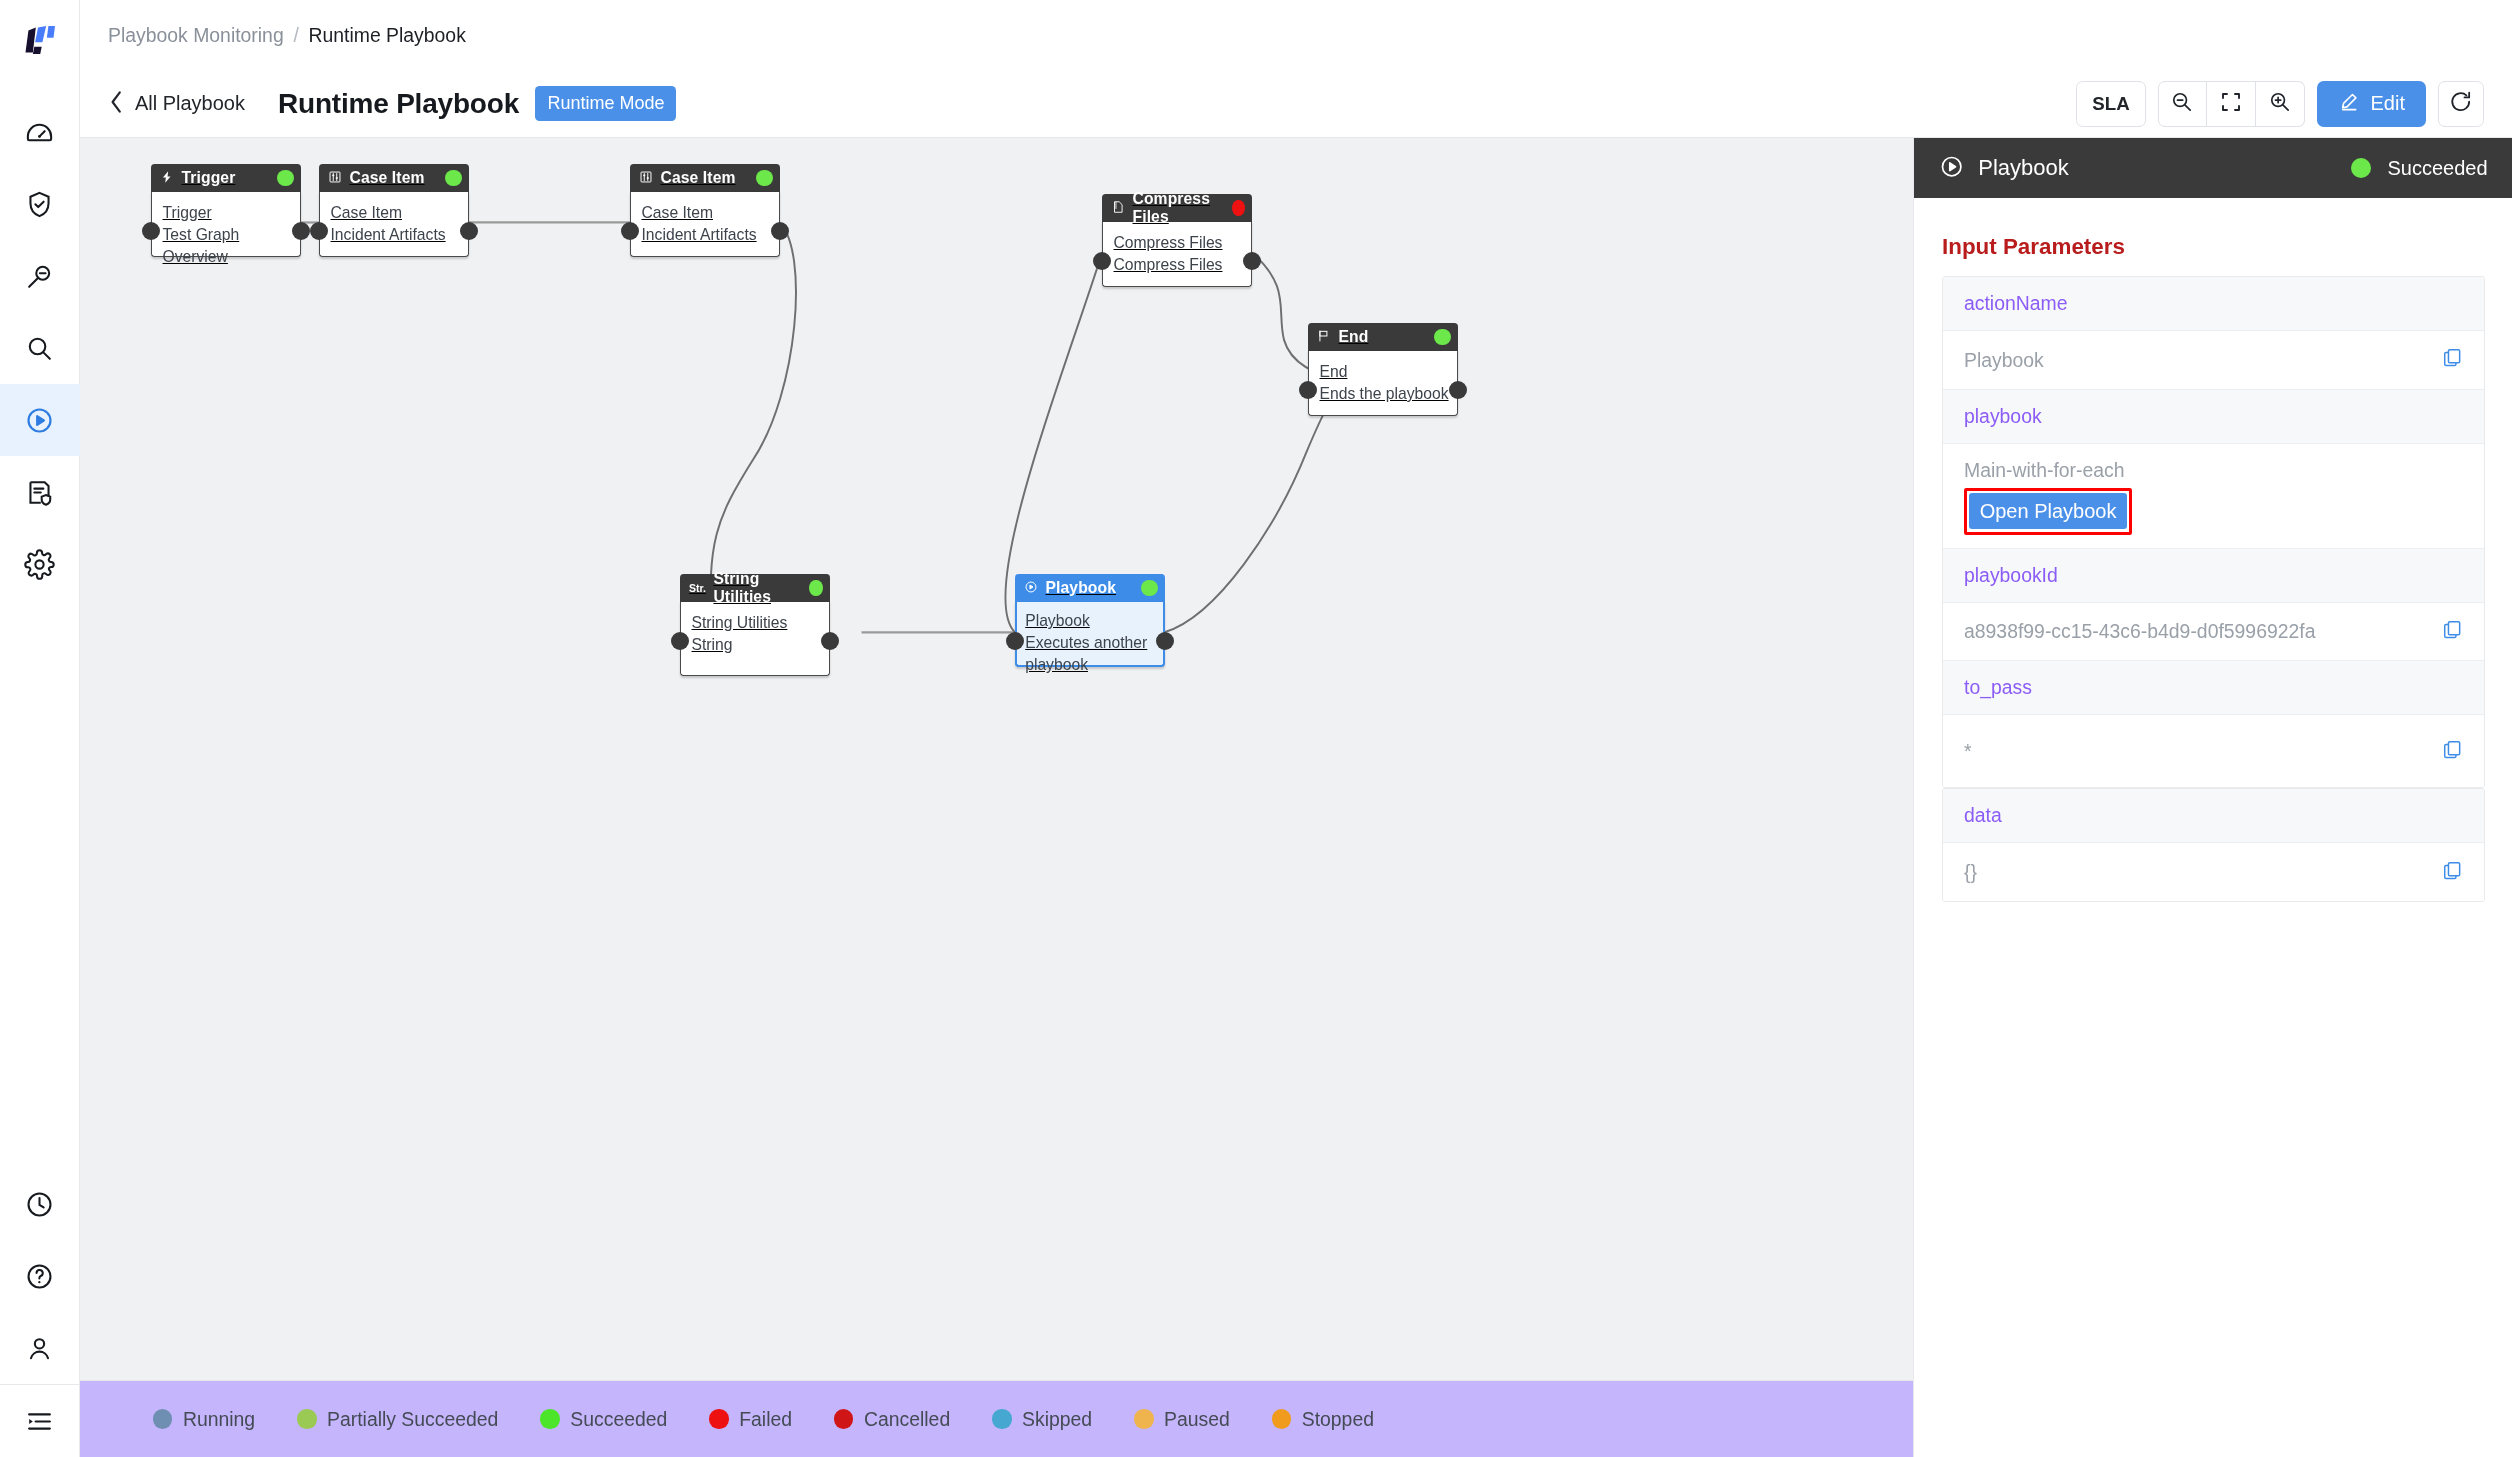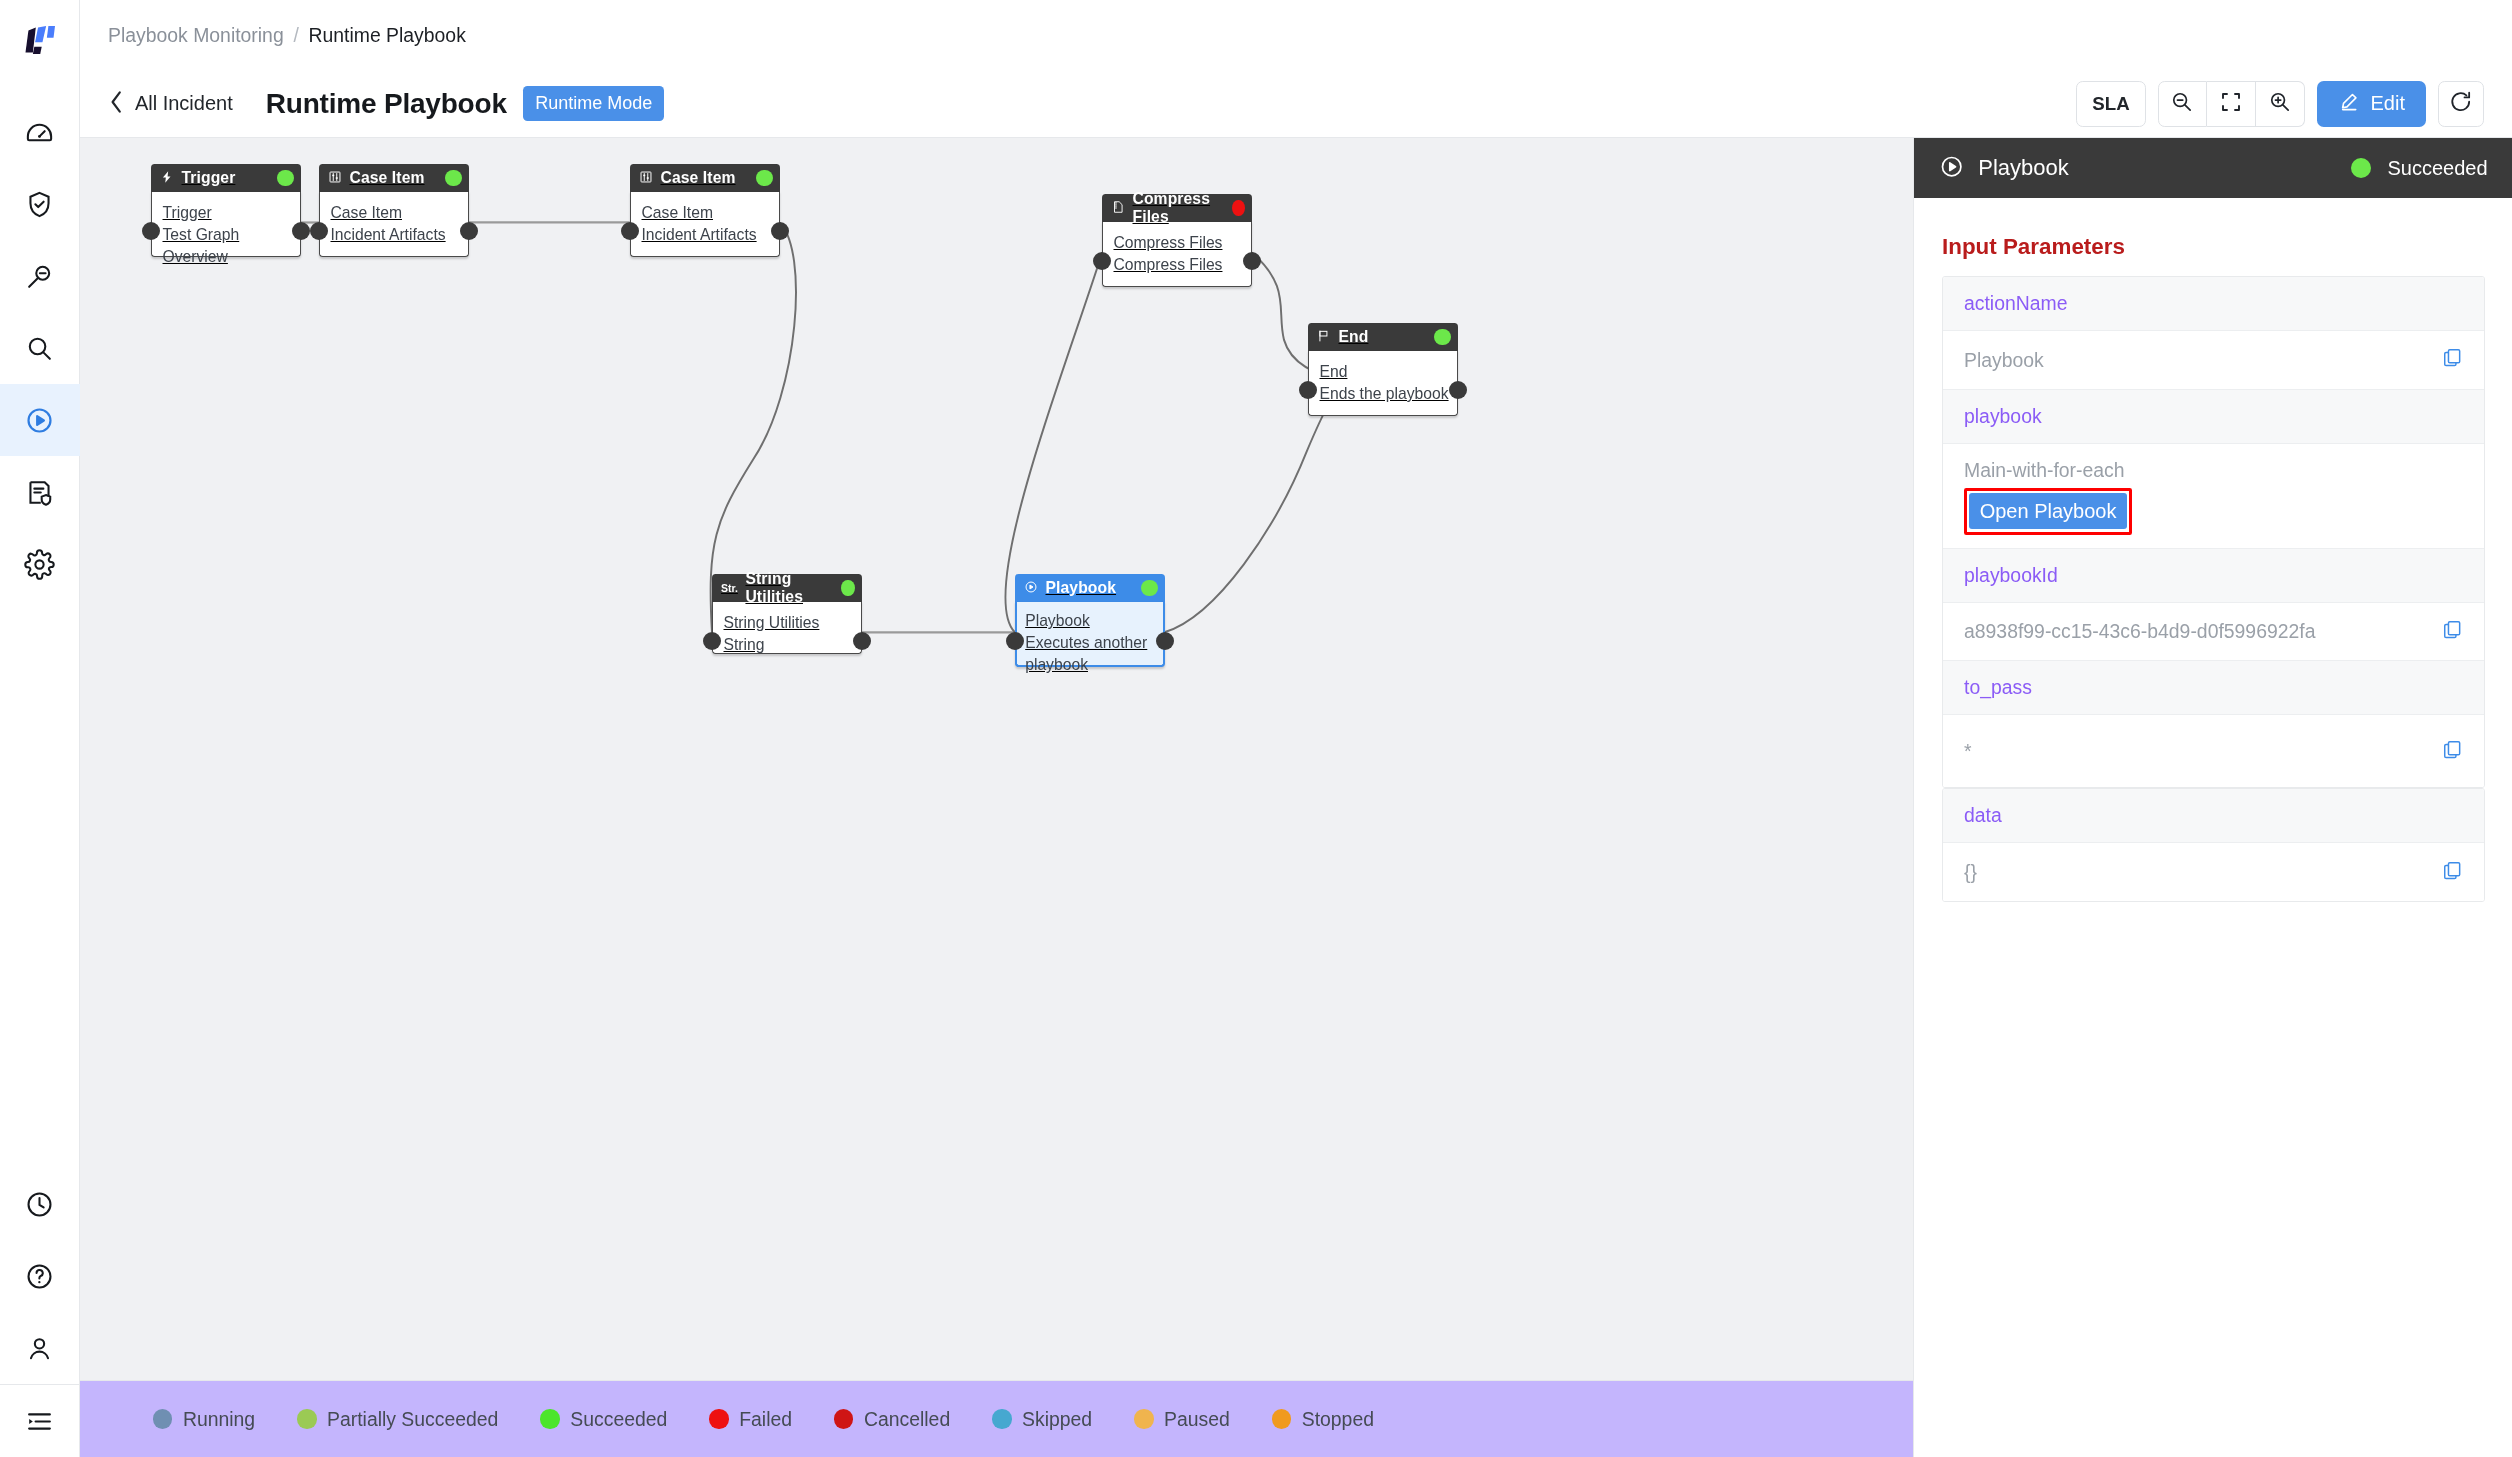--- a/index.html
+++ b/index.html
@@ -261,21 +261,21 @@
     <span class="crumb-current">Runtime Playbook</span>
   </div>
 
   <div id="title-bar">
     <div id="back-link">
       <span class="chev">
         <svg width="16.4" height="24" viewBox="0 0 12 20" fill="none" stroke="#22262b" stroke-width="1.8">
           <path d="M9 2L3 10l6 8" stroke-linecap="round" stroke-linejoin="round"></path>
         </svg>
       </span>
-      <span class="btxt">All Incident</span>
+      <span class="btxt">All Playbook</span>
     </div>
     <div id="page-title">Runtime Playbook</div>
     <div id="mode-badge">Runtime Mode</div>
 
     <div id="toolbar">
       <div class="tb-btn" id="sla-btn">SLA</div>
       <div id="zoom-group">
         <div class="tb-btn">
           <span>
             <svg width="25.4" height="25.4" viewBox="0 0 24 24" fill="none" stroke="#20242a" stroke-width="1.6">
@@ -431,21 +431,21 @@
         <span class="nstatus" style="background:#6ce84a"></span>
       </div>
       <div class="node-body">
         <div class="l1">End</div>
         <div class="l2">Ends the playbook</div>
       </div>
       <div class="port left"></div>
       <div class="port right"></div>
     </div>
 
-    <div class="node" style="left:632px; top:436px; width:150px; height:80px;">
+    <div class="node" style="left:600px; top:436px; width:150px; height:102px;">
       <div class="node-hdr">
         <span style="color:#fff;font-size:10.5px;font-weight:700;line-height:14px;">Str.</span>
         <span class="ntitle">String Utilities</span>
         <span class="nstatus" style="background:#6ce84a"></span>
       </div>
       <div class="node-body">
         <div class="l1">String Utilities</div>
         <div class="l2">String</div>
       </div>
       <div class="port left"></div>

